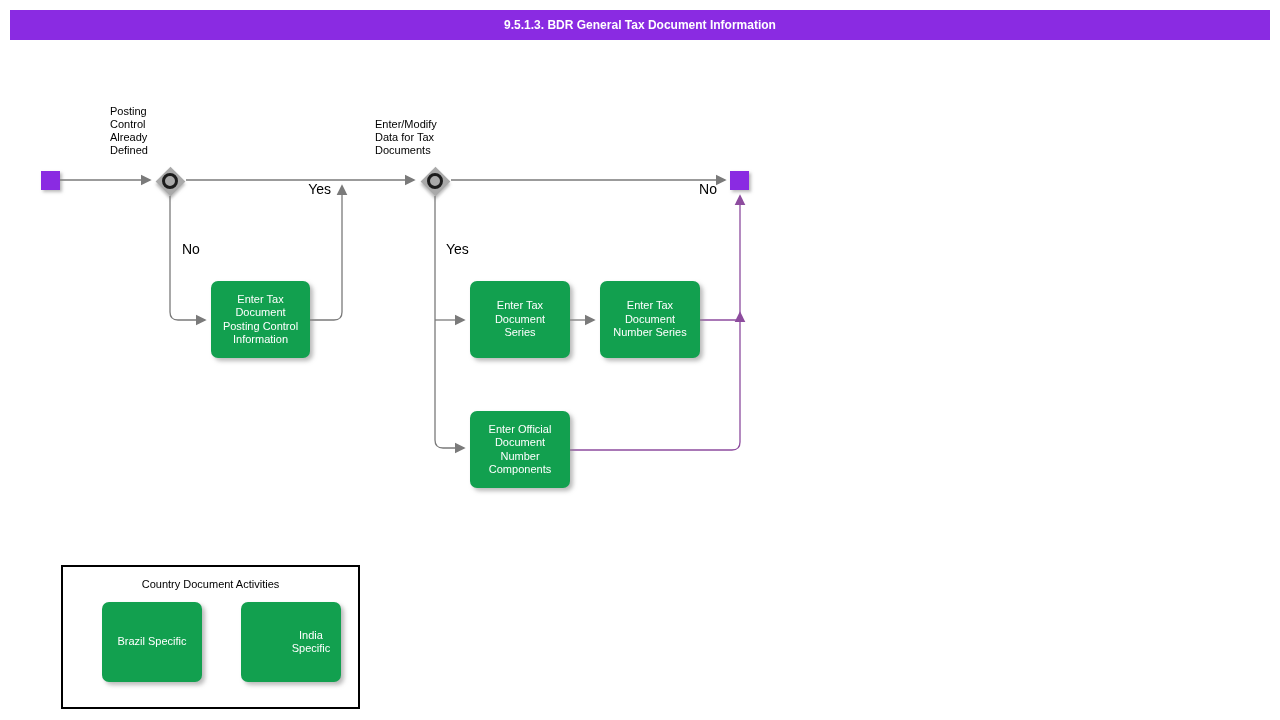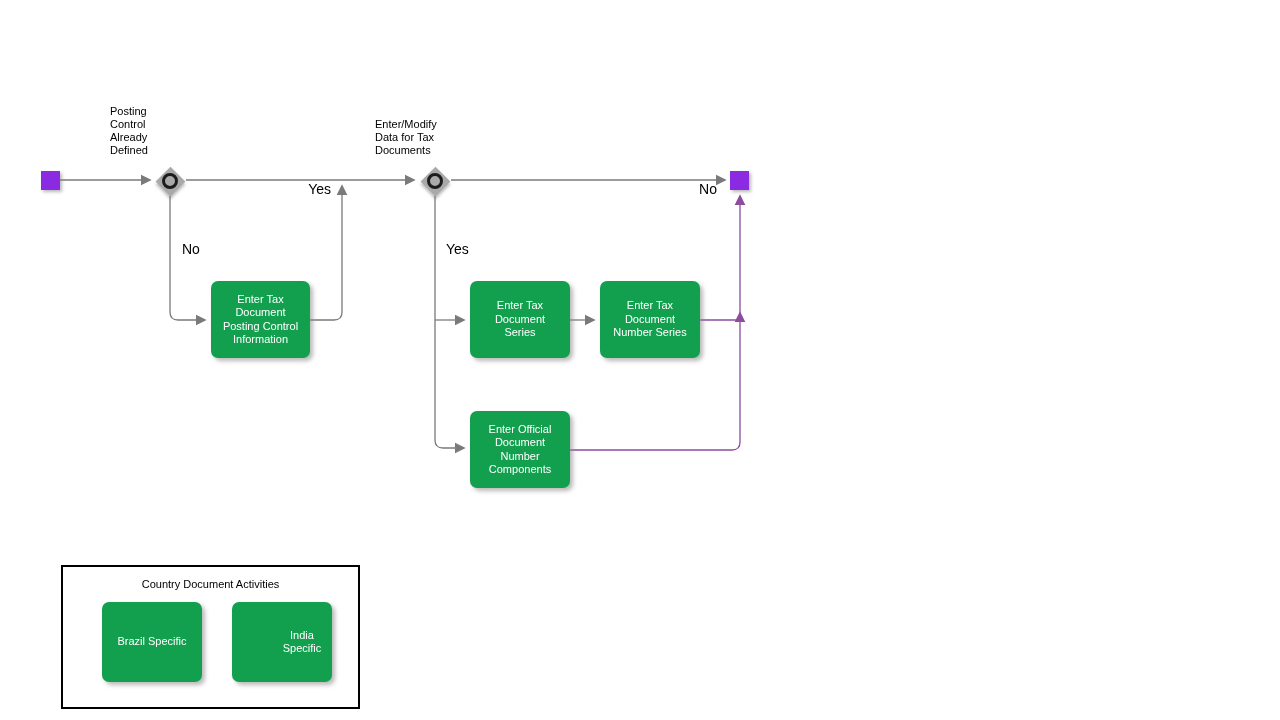--- a/index.html
+++ b/index.html
@@ -103,20 +103,23 @@
     font-size: 11px;
     color: var(--label_text);
   }
   .country-group .activity { white-space: normal; }
 </style>
 </head>
 <body>
 
 <div class="canvas">
 
+  <div class="title-bar">
+    <span>9.5.1.3. BDR General Tax Document Information</span>
+  </div>
 
   <svg class="edges" viewBox="0 0 1280 720" xmlns="http://www.w3.org/2000/svg">
     <defs>
       <marker id="ag" viewBox="0 0 10 10" refX="8.5" refY="5" markerWidth="8.5" markerHeight="8.5" orient="auto-start-reverse">
         <path d="M0 0 L10 5 L0 10 z" class="head-gray"></path>
       </marker>
       <marker id="ap" viewBox="0 0 10 10" refX="8.5" refY="5" markerWidth="8.5" markerHeight="8.5" orient="auto-start-reverse">
         <path d="M0 0 L10 5 L0 10 z" class="head-purple"></path>
       </marker>
     </defs>
@@ -178,16 +181,16 @@
   <div class="activity" style="left:470px; top:411px; width:100px; height:77px;text-align:center;">Enter Official
 Document
 Number
 Components</div>
 
   <div class="node-square" style="left:730px; top:171px;"></div>
 
   <div class="country-group">
     <div class="group-title">Country Document Activities</div>
     <div class="activity" style="left:39px; top:35px; width:100px; height:80px;">Brazil Specific</div>
-    <div class="activity" style="left:169px; top:35px; width:100px; height:80px;padding-left:40px;">India Specific</div>
+    <div class="activity" style="left:178px; top:35px; width:100px; height:80px;padding-left:40px;">India Specific</div>
   </div>
 
 </div>
 
 </body></html>

